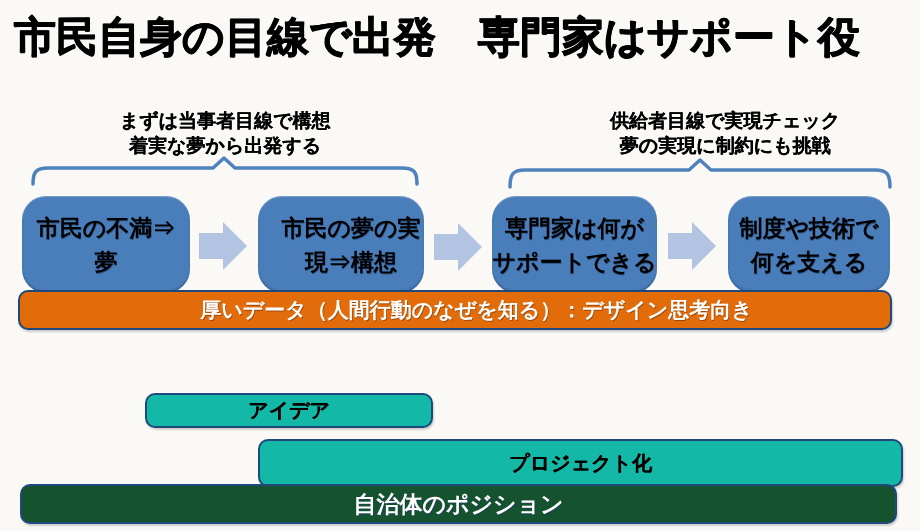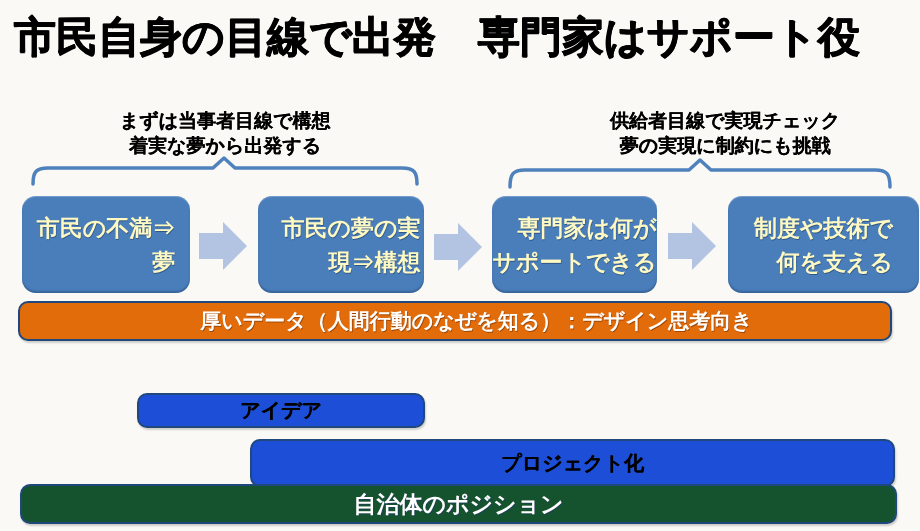--- a/index.html
+++ b/index.html
@@ -42,37 +42,37 @@
   .brace-layer {
     position: absolute;
     left: 0; top: 0;
     pointer-events: none;
   }
 
   .flow-box {
     position: absolute;
     top: 196px;
     height: 97px;
-    border-radius: 14px;
+    border-radius: 24px;
     background: #4a7ebb;
     box-shadow: inset 0 -2px 2px rgba(20,50,90,.35), inset 0 1px 1px rgba(255,255,255,.25);
     display: flex;
     align-items: center;
     justify-content: center;
-    text-align: right;
-    color: #fef9c3;
+    text-align: center;
+    color: #000000;
     font-size: 23px;
     font-weight: 800;
     line-height: 34px;
     text-shadow: 0.5px 0.5px 0 rgba(30,60,100,.6);
   }
   .box-1 { left: 22px;  width: 168px; }
   .box-2 { left: 258px; width: 166px; padding-left: 20px; }
   .box-3 { left: 492px; width: 165px; }
-  .box-4 { left: 728px; width: 191px; }
+  .box-4 { left: 728px; width: 162px; }
 
   .flow-arrow { position: absolute; width: 48px; height: 58px; }
   .arrow-1 { left: 199px; top: 217px; }
   .arrow-2 { left: 434px; top: 218px; }
   .arrow-3 { left: 668px; top: 217px; }
 
   .bar {
     position: absolute;
     display: flex;
     align-items: center;
@@ -83,27 +83,28 @@
     text-align: center;
     box-shadow: 1px 2px 2px rgba(0,0,0,.18);
   }
   .bar-orange {
     left: 18px; width: 874px; height: 40px;
     background: #e36c0a;
     color: #fff;
     font-size: 21px;
     text-shadow: 0.8px 0.8px 0 rgba(100,40,0,.55);
   }
-  .bar-thick { top: 301px; padding-left: 43px; }
+  .bar-thick { top: 290px; padding-left: 43px; }
   .bar-thin  { top: 347px; height: 38px; }
   .bar-yellow {
-    background: #1d4ed8;
+    background: #14b8a6;
     color: #000;
     font-size: 20px;
     text-shadow: 0.4px 0 0 #000;
+    margin-left: 8px;
   }
   .bar-idea    { left: 137px; top: 393px; width: 288px; height: 35px; }
   .bar-project { left: 250px; top: 439px; width: 645px; height: 48px; }
   .bar-muni {
     left: 20px; top: 484px; width: 877px; height: 40px;
     background: #14532d;
     color: #fff;
     font-size: 23px;
     text-shadow: 1px 1px 0 rgba(30,60,100,.7);
   }

